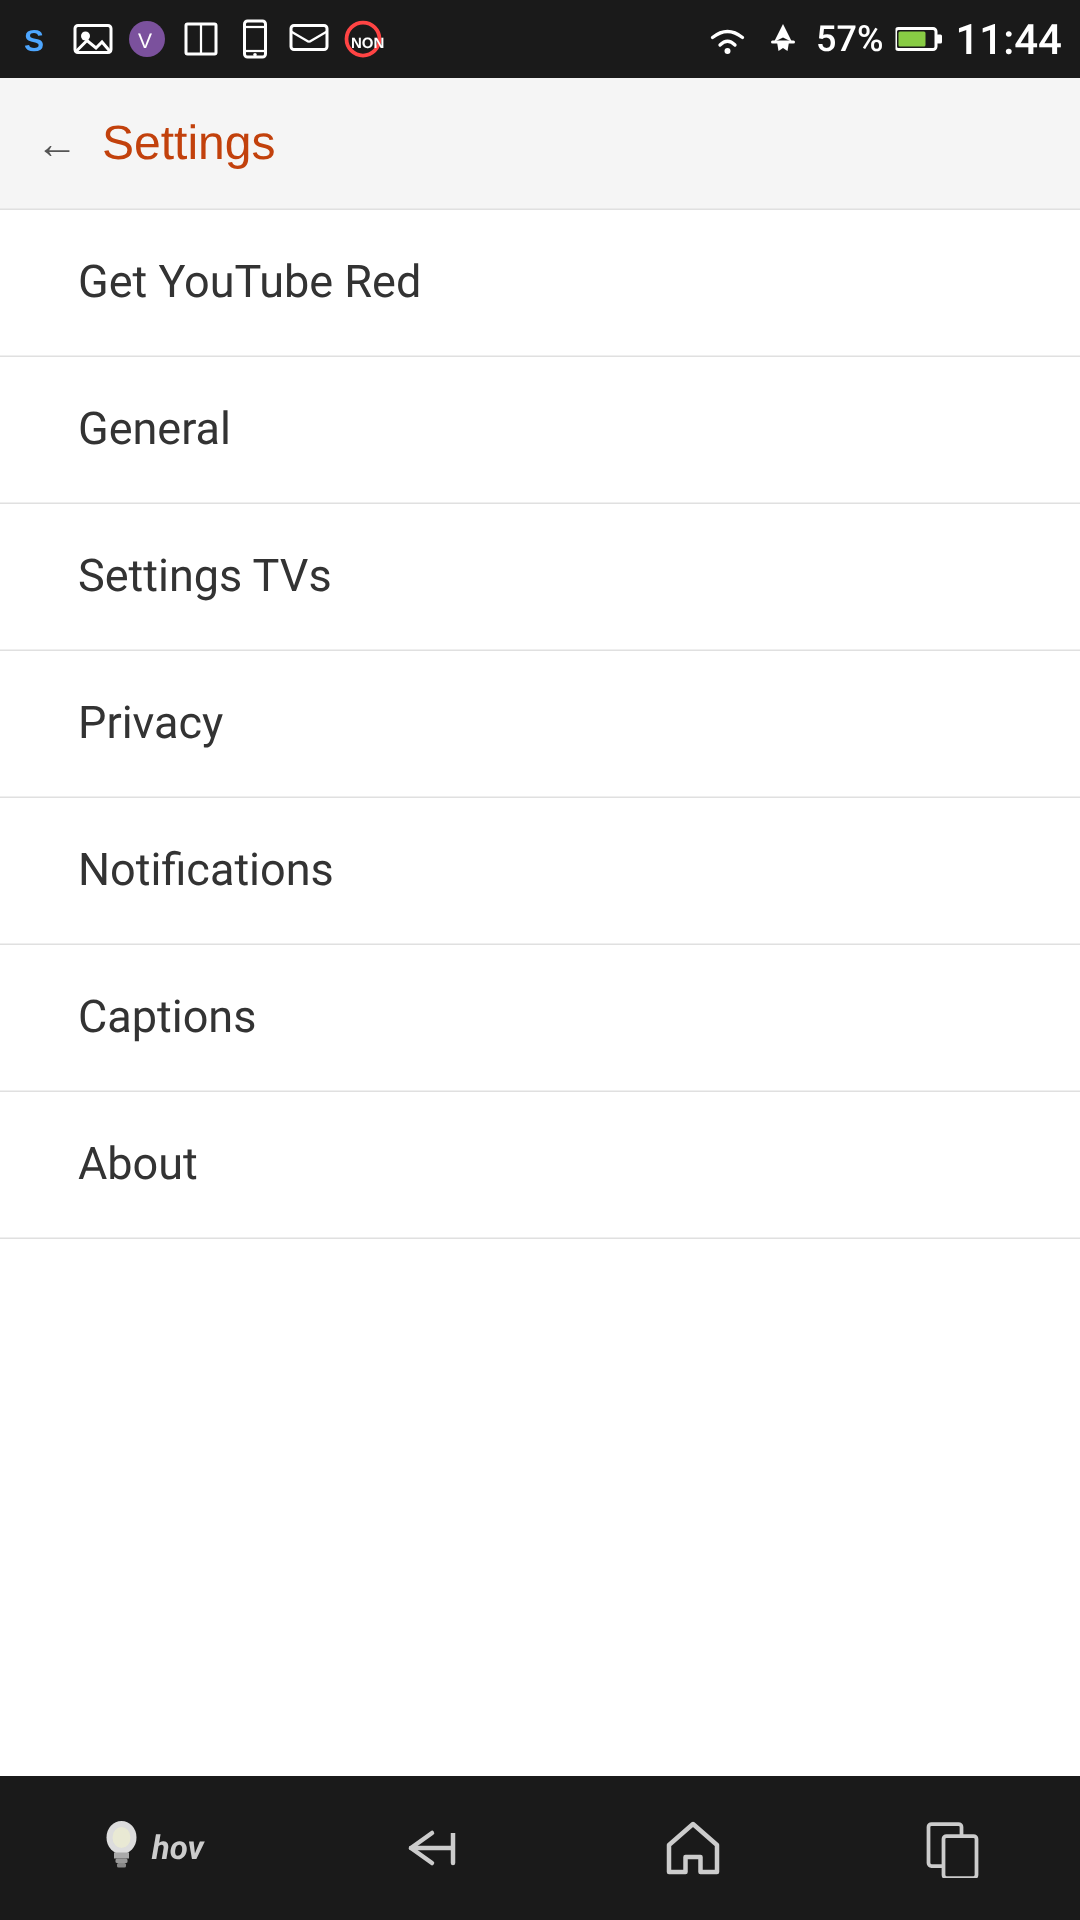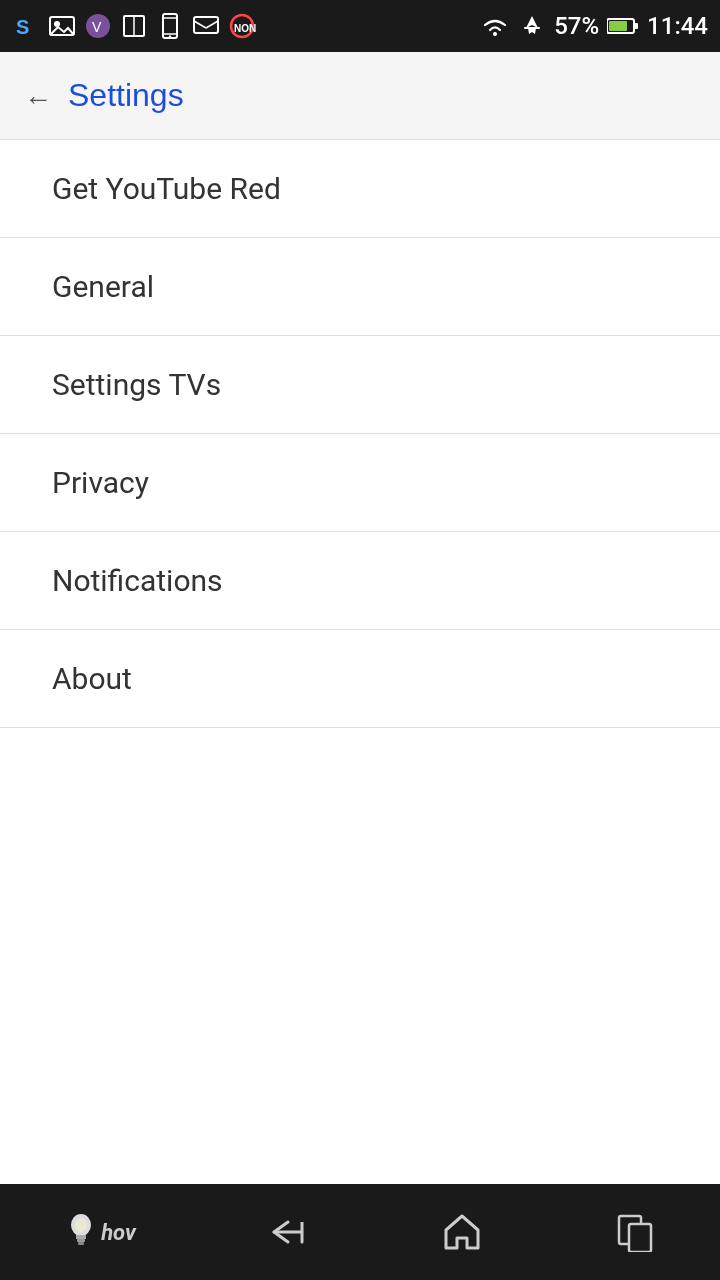--- a/index.html
+++ b/index.html
@@ -64,21 +64,21 @@
       padding: 0;
     }
 
     .back-arrow {
       font-size: 28px;
       color: #555555;
     }
 
     .app-bar-title {
       font-size: 32px;
-      color: #1d4ed8;
+      color: #c2410c;
       font-weight: 400;
     }
 
     
     .settings-list {
       flex: 1;
       background: #ffffff;
       overflow: hidden;
     }
 
@@ -183,21 +183,21 @@
       <path d="M10 16 L11 22 L14 20 L17 22 L18 16" fill="white"></path>
       <rect x="6" y="15" width="16" height="2" rx="1" fill="white"></rect>
     </svg>
     <span style="color:white;font-size:24px;">57%</span>
 
     <svg width="32" height="20" viewBox="0 0 32 20">
       <rect x="0" y="3" width="27" height="14" rx="2" fill="none" stroke="white" stroke-width="2"></rect>
       <rect x="27" y="7" width="4" height="6" rx="1" fill="white"></rect>
       <rect x="2" y="5" width="18" height="10" rx="1" fill="#88cc44"></rect>
     </svg>
-    <span style="color:white;font-size:24px;font-weight:500;">11:44</span>
+    <span style="color:white;font-size:28px;font-weight:500;">11:44</span>
   </div>
 </div>
 
 <div class="app-bar">
   <button class="back-button">
     <span class="back-arrow">←</span>
     <span class="app-bar-title">Settings</span>
   </button>
 </div>
 
@@ -209,20 +209,23 @@
       <span class="settings-item-label">General</span>
     </div>
     <div class="settings-item">
       <span class="settings-item-label">Settings TVs</span>
     </div>
     <div class="settings-item">
       <span class="settings-item-label">Privacy</span>
     </div>
     <div class="settings-item">
       <span class="settings-item-label">Notifications</span>
+    </div>
+    <div class="settings-item">
+      <span class="settings-item-label">Captions</span>
     </div>
     <div class="settings-item">
       <span class="settings-item-label">About</span>
     </div>
   </div>
 
 <div class="nav-bar">
   <div class="nav-item">
     <div class="nav-logo-area">
 

